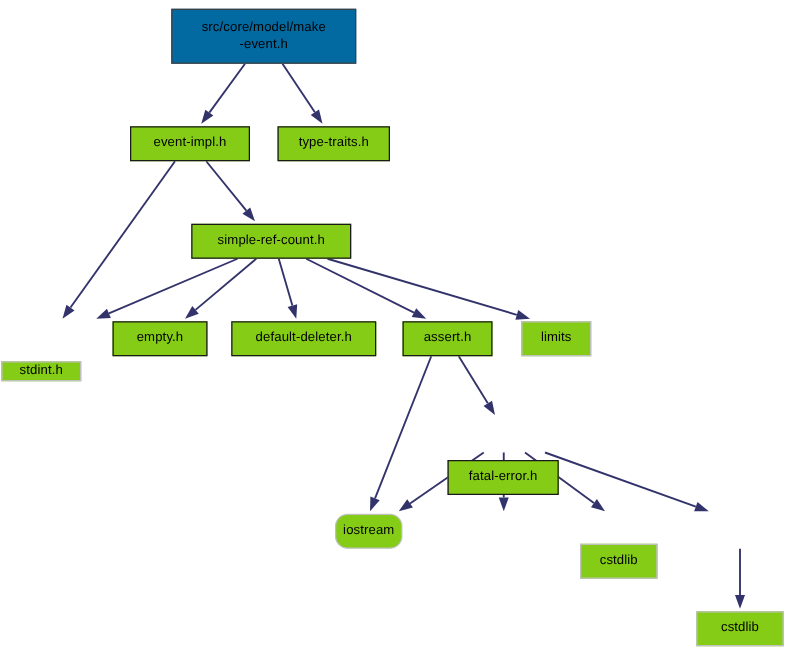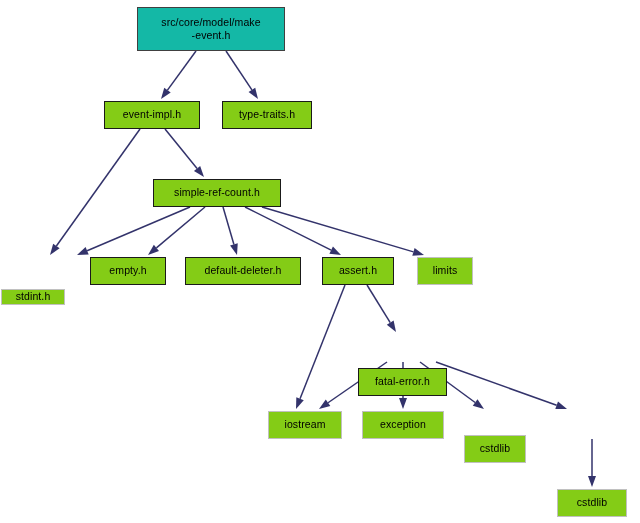--- a/index.html
+++ b/index.html
@@ -37,21 +37,21 @@
     font-size: 10.5px;
     line-height: 1.28;
     letter-spacing: 0.1px;
     white-space: pre-line;
     z-index: 2;
   }
   .node.system {
     border: 1px solid #c0c0c0;
   }
   .node.root {
-    background: #14b8a6;
+    background: #0369a1;
     border: 1px solid #404040;
   }
   .node.local {
     border: 1px solid #1a1a1a;
   }
   .node-label {
     display: block;
     padding: 0 3px;
   }
 </style>
@@ -97,17 +97,16 @@
 -event.h</span></div>
     <div class="node local" style="left: 104px; top: 101px; width: 96px; height: 28px;"><span class="node-label">event-impl.h</span></div>
     <div class="node local" style="left: 222px; top: 101px; width: 90px; height: 28px;"><span class="node-label">type-traits.h</span></div>
     <div class="node local" style="left: 153px; top: 179px; width: 128px; height: 28px;"><span class="node-label">simple-ref-count.h</span></div>
     <div class="node system" style="left: 1px; top: 257px; width: 64px; height: 16px; margin-top: 32px;"><span class="node-label">stdint.h</span></div>
     <div class="node local" style="left: 90px; top: 257px; width: 76px; height: 28px;"><span class="node-label">empty.h</span></div>
     <div class="node local" style="left: 185px; top: 257px; width: 116px; height: 28px;"><span class="node-label">default-deleter.h</span></div>
     <div class="node local" style="left: 322px; top: 257px; width: 72px; height: 28px;"><span class="node-label">assert.h</span></div>
     <div class="node system" style="left: 417px; top: 257px; width: 56px; height: 28px;"><span class="node-label">limits</span></div>
     <div class="node local" style="left: 358px; top: 334px; width: 89px; height: 28px; margin-top: 34px;"><span class="node-label">fatal-error.h</span></div>
-    <div class="node system" style="left: 268px; top: 411px; width: 74px; height: 28px;"><span class="node-label">iostream</span></div>
-    <div class="node system" style="left: 362px; top: 411px; width: 82px; height: 28px;"><span class="node-label">exception</span></div>
+    <div class="node system" style="left: 268px; top: 411px; width: 54px; height: 28px; border-radius: 10px;"><span class="node-label">iostream</span></div>
     <div class="node system" style="left: 464px; top: 411px; width: 62px; height: 28px; margin-top: 24px;"><span class="node-label">cstdlib</span></div>
     <div class="node system" style="left: 557px; top: 489px; width: 70px; height: 28px;"><span class="node-label">cstdlib</span></div>
   </div>
 
 </body></html>

